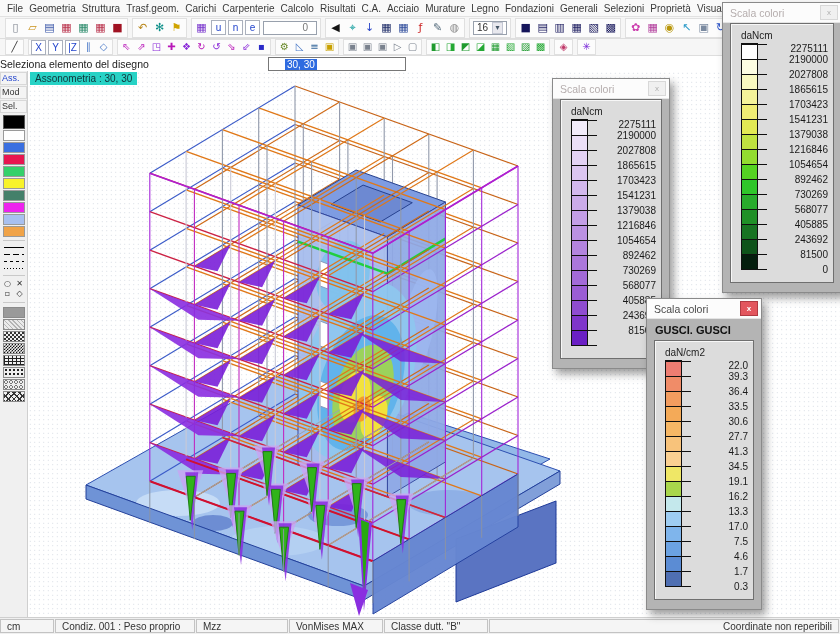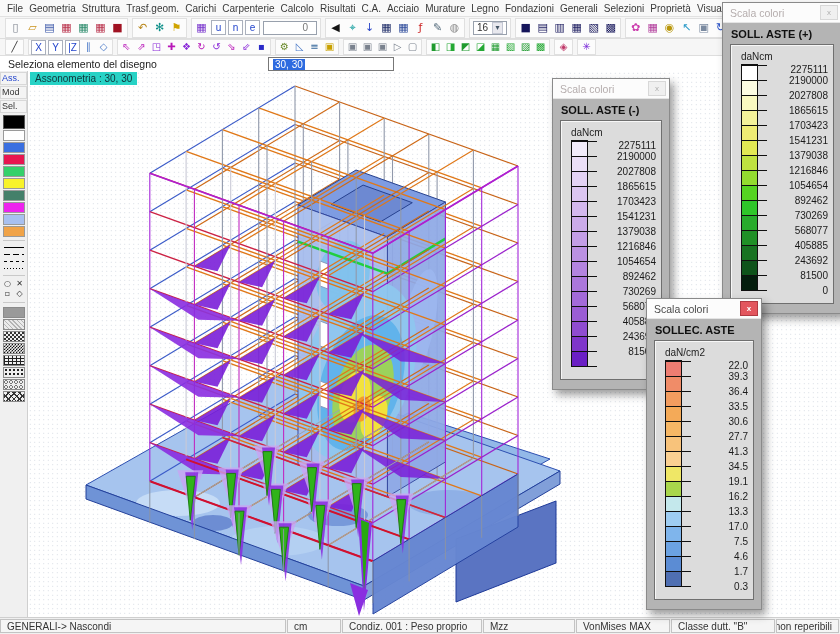--- a/index.html
+++ b/index.html
@@ -28,23 +28,23 @@
           color:#777;font-size:10px;display:flex;align-items:center;justify-content:flex-end;
           padding-right:8px}
   .tselect{height:12px;margin:0 2px;border:1px solid #98a0ac;background:#fff;color:#333;
            font-size:10px;display:flex;align-items:center;gap:4px;padding:0 3px;cursor:default}
   .tselect .arr{font-size:8px;color:#456;background:#e8e8ee;border:1px solid #c2c6d2;
                 width:9px;height:10px;display:flex;align-items:center;justify-content:center}
 
   
   .promptbar{height:16px;background:#ffffff;border-bottom:1px solid #c6c6c6;position:relative;
              display:flex;align-items:center;font-size:10.5px;color:#222}
-  .prompt-label{padding-left:8px}
+  .prompt-label{}
   .prompt-input{position:absolute;left:268px;top:1px;width:120px;height:12px;border:1px solid #777;
-                background:#fff;display:flex;align-items:center;padding-left:4px;font-size:10px}
+                background:#fff;display:flex;align-items:center;padding-left:16px;font-size:10px}
   .prompt-selection{background:#2e6be0;color:#fff;padding:0 2px}
 
   
   .main{position:absolute;top:71px;left:0;width:840px;height:547px;display:flex}
   .sidebar{width:27px;background:#f0f0f0;border-right:1px solid #cfcfcf;display:flex;
            flex-direction:column;align-items:center;padding-top:1px}
   .side-btn{width:24px;height:11px;font-size:9px;line-height:11px;text-align:left;padding-left:1px;
             background:#f4f4f4;border:1px solid #d8d8d8;margin-bottom:1px;color:#333;cursor:default}
   .side-btn:first-child{color:#2244cc}
   .swatch{width:20px;height:9px;border:1px solid #9a9a9a;margin-top:1px;cursor:default}
@@ -564,21 +564,20 @@
       </svg>
   </div>
 </div>
 
 <div id="panels">
     <div class="panel" style="left: 552px; top: 78px; width: 116px; z-index: 20;">
       <div class="panel-title">
         <span class="t">Scala colori</span>
         <span class="panel-close">x</span>
       </div>
-      <div class="panel-header">SOLL. ASTE (-)</div>
       <div class="panel-inner">
         <div class="unit">daNcm</div>
         <div class="scale" style="height: 239px;">
           <div class="col">
             <div class="sw" style="background: rgb(242, 236, 250);"></div>
             <div class="sw" style="background: rgb(235, 223, 247);"></div>
             <div class="sw" style="background: rgb(227, 210, 244);"></div>
             <div class="sw" style="background: rgb(219, 197, 240);"></div>
             <div class="sw" style="background: rgb(211, 184, 237);"></div>
             <div class="sw" style="background: rgb(203, 171, 233);"></div>
@@ -625,21 +624,20 @@
           <div class="tick" style="top: 226px;"></div>
           <div class="val" style="top: 221px;">0</div>
         </div>
       </div>
     </div>
     <div class="panel" style="left: 722px; top: 2px; width: 118px; z-index: 21;">
       <div class="panel-title">
         <span class="t">Scala colori</span>
         <span class="panel-close">x</span>
       </div>
-      <div class="panel-header">SOLL. ASTE (+)</div>
       <div class="panel-inner">
         <div class="unit">daNcm</div>
         <div class="scale" style="height: 239px;">
           <div class="col">
             <div class="sw" style="background: rgb(255, 255, 255);"></div>
             <div class="sw" style="background: rgb(252, 252, 226);"></div>
             <div class="sw" style="background: rgb(248, 248, 192);"></div>
             <div class="sw" style="background: rgb(244, 242, 154);"></div>
             <div class="sw" style="background: rgb(239, 236, 116);"></div>
             <div class="sw" style="background: rgb(226, 233, 84);"></div>
@@ -686,21 +684,21 @@
           <div class="tick" style="top: 226px;"></div>
           <div class="val" style="top: 221px;">0</div>
         </div>
       </div>
     </div>
     <div class="panel active" style="left: 646px; top: 298px; width: 114px; z-index: 22;">
       <div class="panel-title">
         <span class="t">Scala colori</span>
         <span class="panel-close">x</span>
       </div>
-      <div class="panel-header">SOLLEC. ASTE</div>
+      <div class="panel-header">GUSCI. GUSCI</div>
       <div class="panel-inner">
         <div class="unit">daN/cm2</div>
         <div class="scale" style="height: 239px;">
           <div class="col">
             <div class="sw" style="background: rgb(238, 125, 114);"></div>
             <div class="sw" style="background: rgb(240, 140, 104);"></div>
             <div class="sw" style="background: rgb(242, 156, 95);"></div>
             <div class="sw" style="background: rgb(244, 170, 88);"></div>
             <div class="sw" style="background: rgb(246, 183, 101);"></div>
             <div class="sw" style="background: rgb(248, 195, 123);"></div>
@@ -745,20 +743,19 @@
           <div class="tick" style="top: 211px;"></div>
           <div class="val" style="top: 206px;">1.7</div>
           <div class="tick" style="top: 226px;"></div>
           <div class="val" style="top: 221px;">0.3</div>
         </div>
       </div>
     </div>
   </div>
 
 <div class="statusbar" id="statusbar">
-    <div class="seg" style="width: 272px;">GENERALI-&gt; Nascondi</div>
     <div class="seg" style="width: 40px;">cm</div>
     <div class="seg" style="width: 126px;">Condiz. 001 : Peso proprio</div>
     <div class="seg" style="width: 78px;">Mzz</div>
     <div class="seg" style="width: 80px;">VonMises MAX</div>
     <div class="seg" style="width: 90px;">Classe dutt. "B"</div>
     <div class="seg last">Coordinate non reperibili</div>
   </div>
 
 </body></html>

